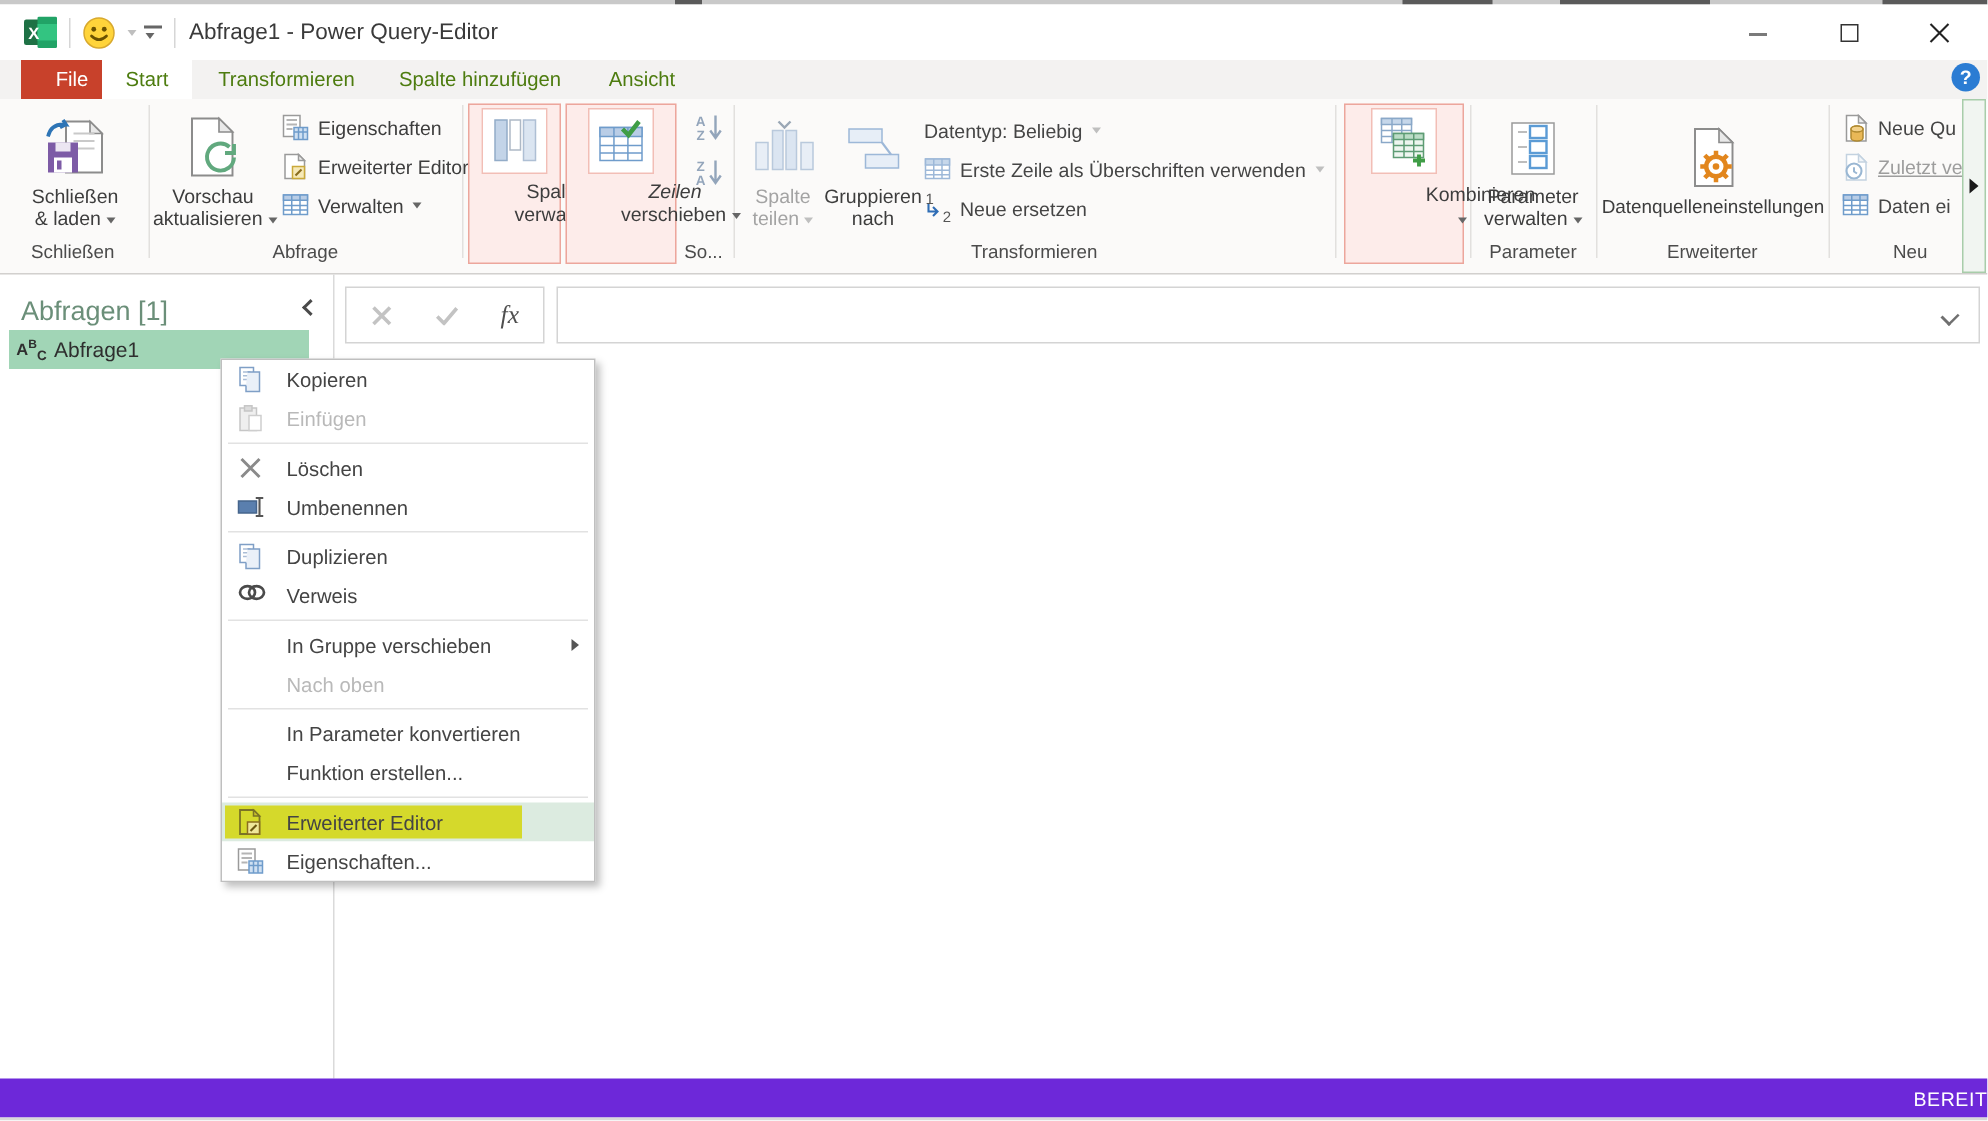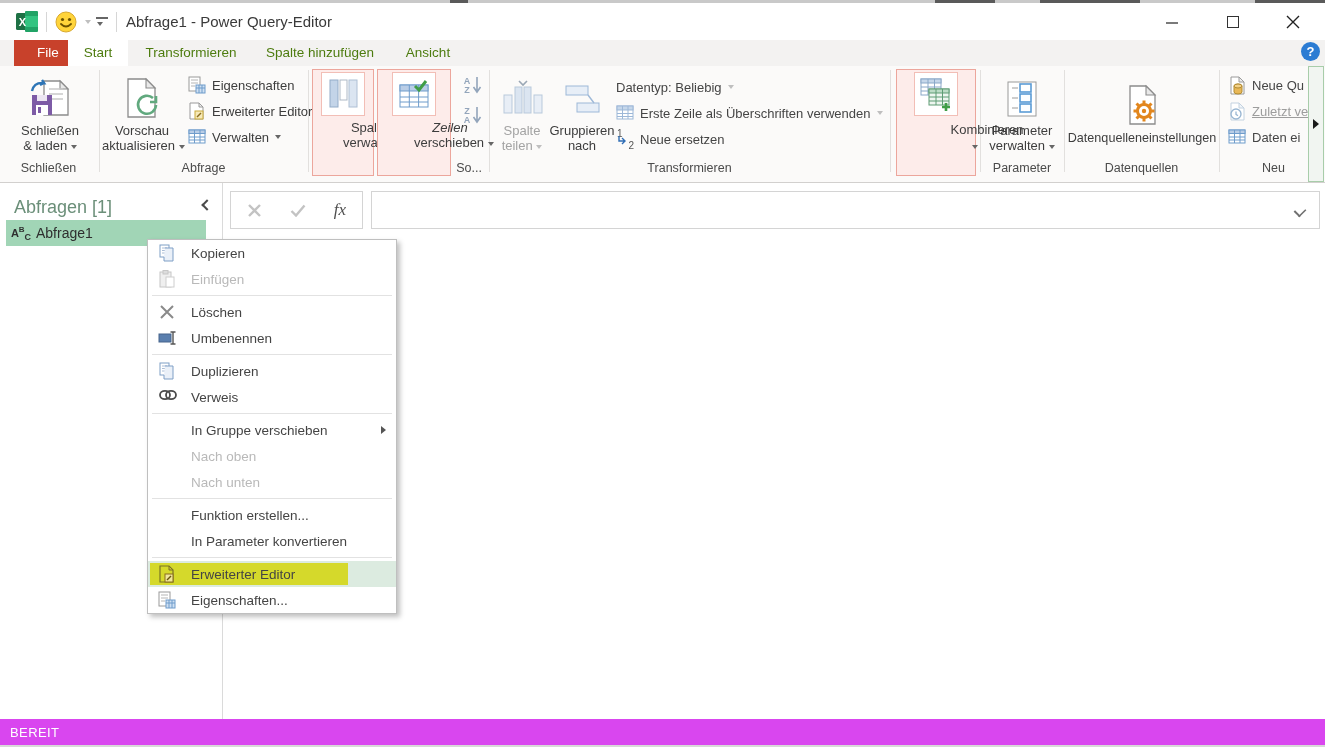--- a/index.html
+++ b/index.html
@@ -75,21 +75,21 @@
   .ctx-row.disabled { color:#b9b9b9; }
   .ctx-sep { height:7px; display:flex; align-items:center; }
   .ctx-sep::after { content:""; display:block; height:1px; background:#e2e2e2; width:calc(100% - 8px); margin:0 auto; }
   .ctx-row.hl { background:#dcebe0; }
   .ctx-row.hl .ylw { position:absolute; left:2px; top:2px; width:198px; height:22px; background:#d5d92b; z-index:0; }
   .ctx-row.hl .mi, .ctx-row.hl .mtxt { position:relative; z-index:1; }
   .sub-arrow { margin-left:auto; width:0; height:0; border-top:4.5px solid transparent; border-bottom:4.5px solid transparent; border-left:5.5px solid #555; }
   .noicon { padding-left:43px; }
 
   
-  .statusbar { position:absolute; top:719px; left:0; width:1325px; height:26px; background:#d946ef; color:#fff; display:flex; align-items:center; padding-left:10px; font-size:13px; letter-spacing:.4px; }
+  .statusbar { position:absolute; top:719px; left:0; width:1325px; height:26px; background:#6d28d9; color:#fff; display:flex; align-items:center; padding-left:10px; font-size:13px; letter-spacing:.4px;justify-content:flex-end; }
   .bottom-strip { position:absolute; top:745px; left:0; width:1325px; height:2px; background:#d8d8d8; }
 
   svg { display:block; }
 </style>
 </head>
 <body>
 
 <div class="app">
 
   <div class="top-strip">
@@ -361,21 +361,21 @@
           <path d="M26 2 l9 9 h-9 z" fill="#e9e9e9" stroke="#8c8c8c" stroke-width="1.1"></path>
           <g stroke="#e2861d" stroke-width="3" fill="none">
             <circle cx="24" cy="27" r="6.5"></circle>
             <path d="M24 16.5 v4 M24 33.5 v4 M13.5 27 h4 M30.5 27 h4 M16.5 19.5 l2.8 2.8 M28.7 31.7 l2.8 2.8 M31.5 19.5 l-2.8 2.8 M19.3 31.7 l-2.8 2.8"></path>
           </g>
           <circle cx="24" cy="27" r="2.2" fill="#e2861d"></circle>
         </svg>
       </span>
       <span class="lbl" style="font-size:12.6px;">Datenquelleneinstellungen</span>
     </button>
-    <span class="grp-label" style="left:1064px;width:155px;">Datenquellen</span>
+    <span class="grp-label" style="left:1064px;width:155px;">Erweiterter</span>
 
     <div class="rtl-rows" style="left:1228px; top:6px; width:80px; overflow:hidden;">
       <button class="rtl-row">
         <span>
           <svg width="18" height="19" viewBox="0 0 18 19">
             <path d="M3 1 h8 l5 5 v12 h-13 z" fill="#fff" stroke="#9a9a9a"></path>
             <path d="M11 1 l5 5 h-5 z" fill="#eee" stroke="#9a9a9a"></path>
             <path d="M6 10 a4 2 0 0 1 8 0 v6 a4 2 0 0 1 -8 0 z" fill="#e9b857" stroke="#b08a30"></path>
             <ellipse cx="10" cy="10" rx="4" ry="2" fill="#f3d189" stroke="#b08a30"></ellipse>
           </svg>
@@ -498,29 +498,26 @@
       <span class="mtxt">Verweis</span>
     </button>
     <div class="ctx-sep"></div>
     <button class="ctx-row noicon">
       <span class="mtxt">In Gruppe verschieben</span>
       <span class="sub-arrow"></span>
     </button>
     <button class="ctx-row disabled noicon">
       <span class="mtxt">Nach oben</span>
     </button>
-    <button class="ctx-row disabled noicon">
-      <span class="mtxt">Nach unten</span>
-    </button>
     <div class="ctx-sep"></div>
     <button class="ctx-row noicon">
+      <span class="mtxt">In Parameter konvertieren</span>
+    </button>
+    <button class="ctx-row noicon">
       <span class="mtxt">Funktion erstellen...</span>
-    </button>
-    <button class="ctx-row noicon">
-      <span class="mtxt">In Parameter konvertieren</span>
     </button>
     <div class="ctx-sep"></div>
     <button class="ctx-row hl">
       <span class="ylw"></span>
       <span class="mi">
         <svg width="18" height="18" viewBox="0 0 18 18">
           <path d="M2 1 h9 l4 4 v12 h-13 z" fill="none" stroke="#7a7326" stroke-width="1.2"></path>
           <path d="M11 1 l4 4 h-4 z" fill="#c9c12c" stroke="#7a7326"></path>
           <rect x="7" y="9" width="8" height="8" fill="#efe79a" stroke="#8a6d1f"></rect>
           <path d="M9 15 l4 -4" stroke="#6b560f" stroke-width="1.4"></path>

